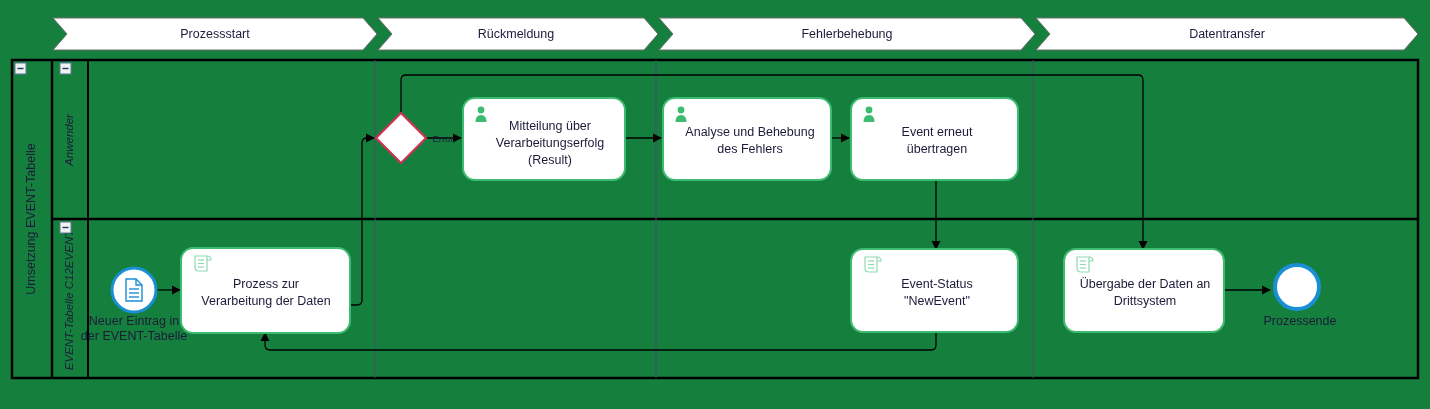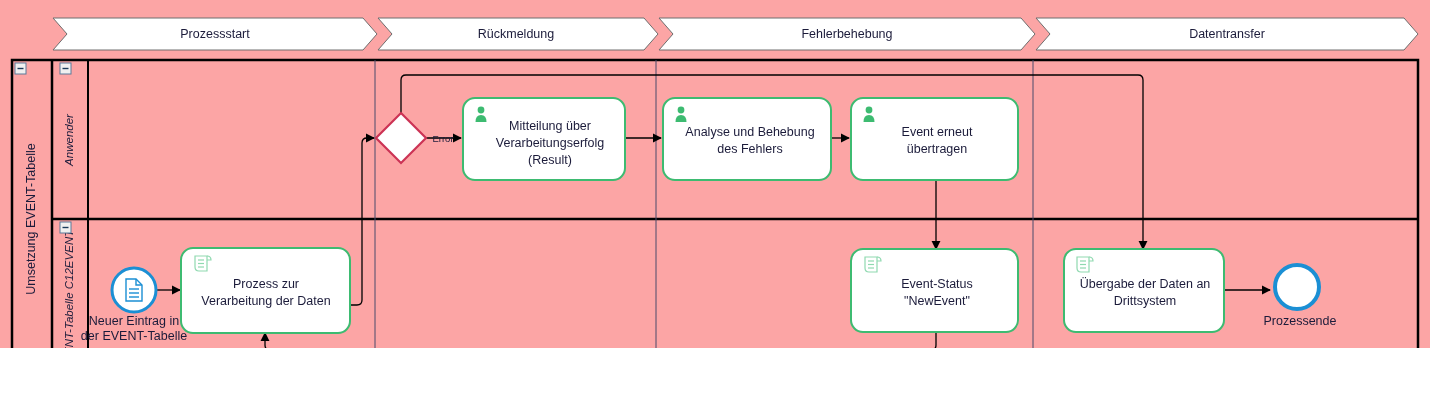--- a/index.html
+++ b/index.html
@@ -6,22 +6,22 @@
     margin: 0;
     padding: 0;
     background: #ffffff;
   }
   body {
     font-family: "Liberation Sans", sans-serif;
   }
   #canvas {
     position: relative;
     width: 1430px;
-    height: 348px;
-    background: #fca5a5;
+    height: 409px;
+    background: #15803d;
     overflow: hidden;
   }
   #bpmn-svg {
     position: absolute;
     left: 0;
     top: 0;
   }
   .phase-label {
     font-size: 12.5px;
     fill: #1b1b3a;

